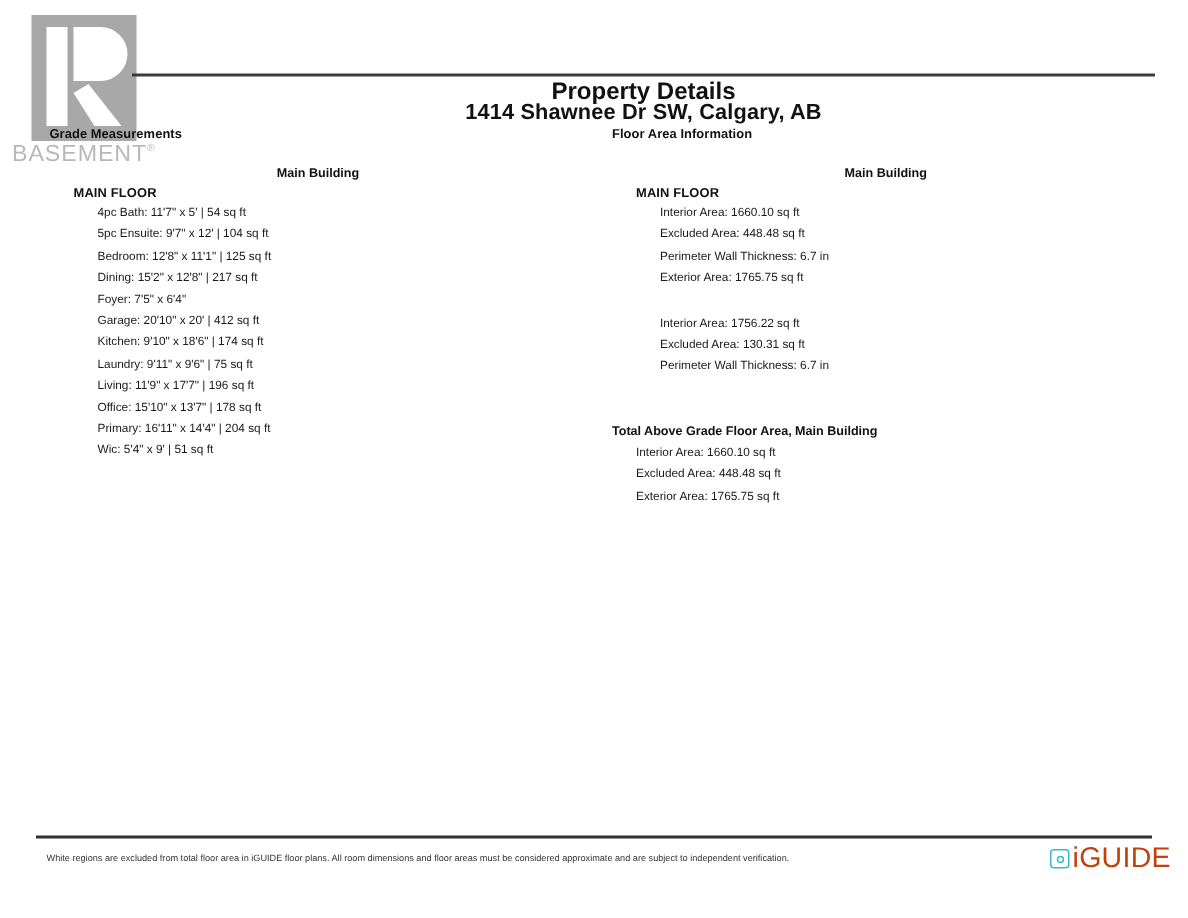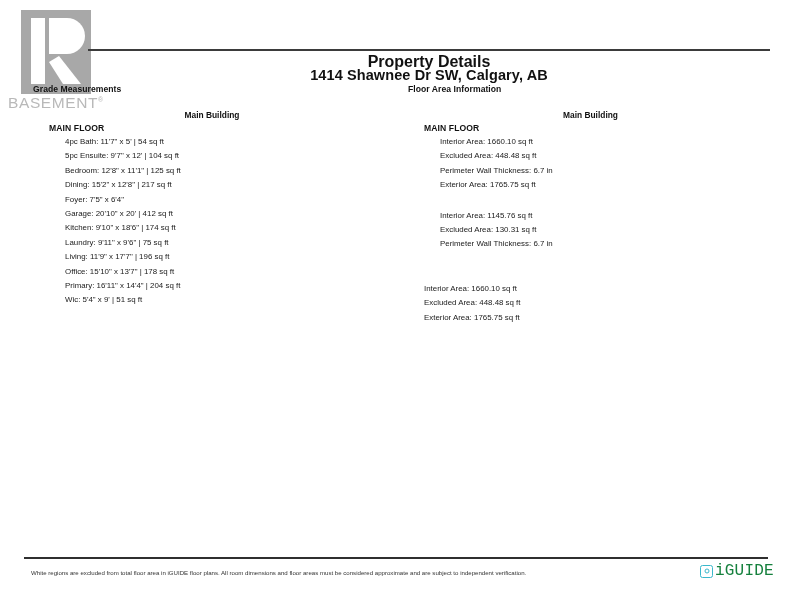--- a/index.html
+++ b/index.html
@@ -218,24 +218,24 @@
     left: 50%;
     top: 50%;
     transform: translate(-50%, -50%);
     width: 5px;
     height: 5px;
     border-radius: 50%;
     border: 1.5px solid #3bb8cc;
     box-sizing: border-box;
   }
   .logo-text {
-    font-size: 16px;
+    font-size: 19px;
     letter-spacing: 0.2px;
-    color: #15803d;
-    font-family: Liberation Mono, monospace;
+    color: #c2410c;
+    font-family: Liberation Sans, sans-serif;
     line-height: 1;
   }
 </style>
 </head>
 <body>
 
 <div class="watermark">
   <div class="wm-block"></div>
   <svg class="wm-r" viewBox="0 0 70 84">
     <rect x="10" y="8" width="14" height="66" fill="#ffffff"></rect>
@@ -291,27 +291,28 @@
       <ul class="item-list">
         <li>Interior Area: 1660.10 sq ft</li>
         <li>Excluded Area: 448.48 sq ft</li>
         <li>Perimeter Wall Thickness: 6.7 in</li>
         <li>Exterior Area: 1765.75 sq ft</li>
       </ul>
     </div>
 
     <div class="floor floor-spaced">
       <ul class="item-list">
-        <li>Interior Area: 1145.76 sq ft</li>
+        <li>Interior Area: 1756.22 sq ft</li>
         <li>Excluded Area: 130.31 sq ft</li>
         <li>Perimeter Wall Thickness: 6.7 in</li>
       </ul>
     </div>
 
     <div class="total-block">
+      <div class="total-title">Total Above Grade Floor Area, Main Building</div>
       <ul class="total-list">
         <li>Interior Area: 1660.10 sq ft</li>
         <li>Excluded Area: 448.48 sq ft</li>
         <li>Exterior Area: 1765.75 sq ft</li>
       </ul>
     </div>
   </div>
 </div>
 
 <div class="footer-rule"></div>

